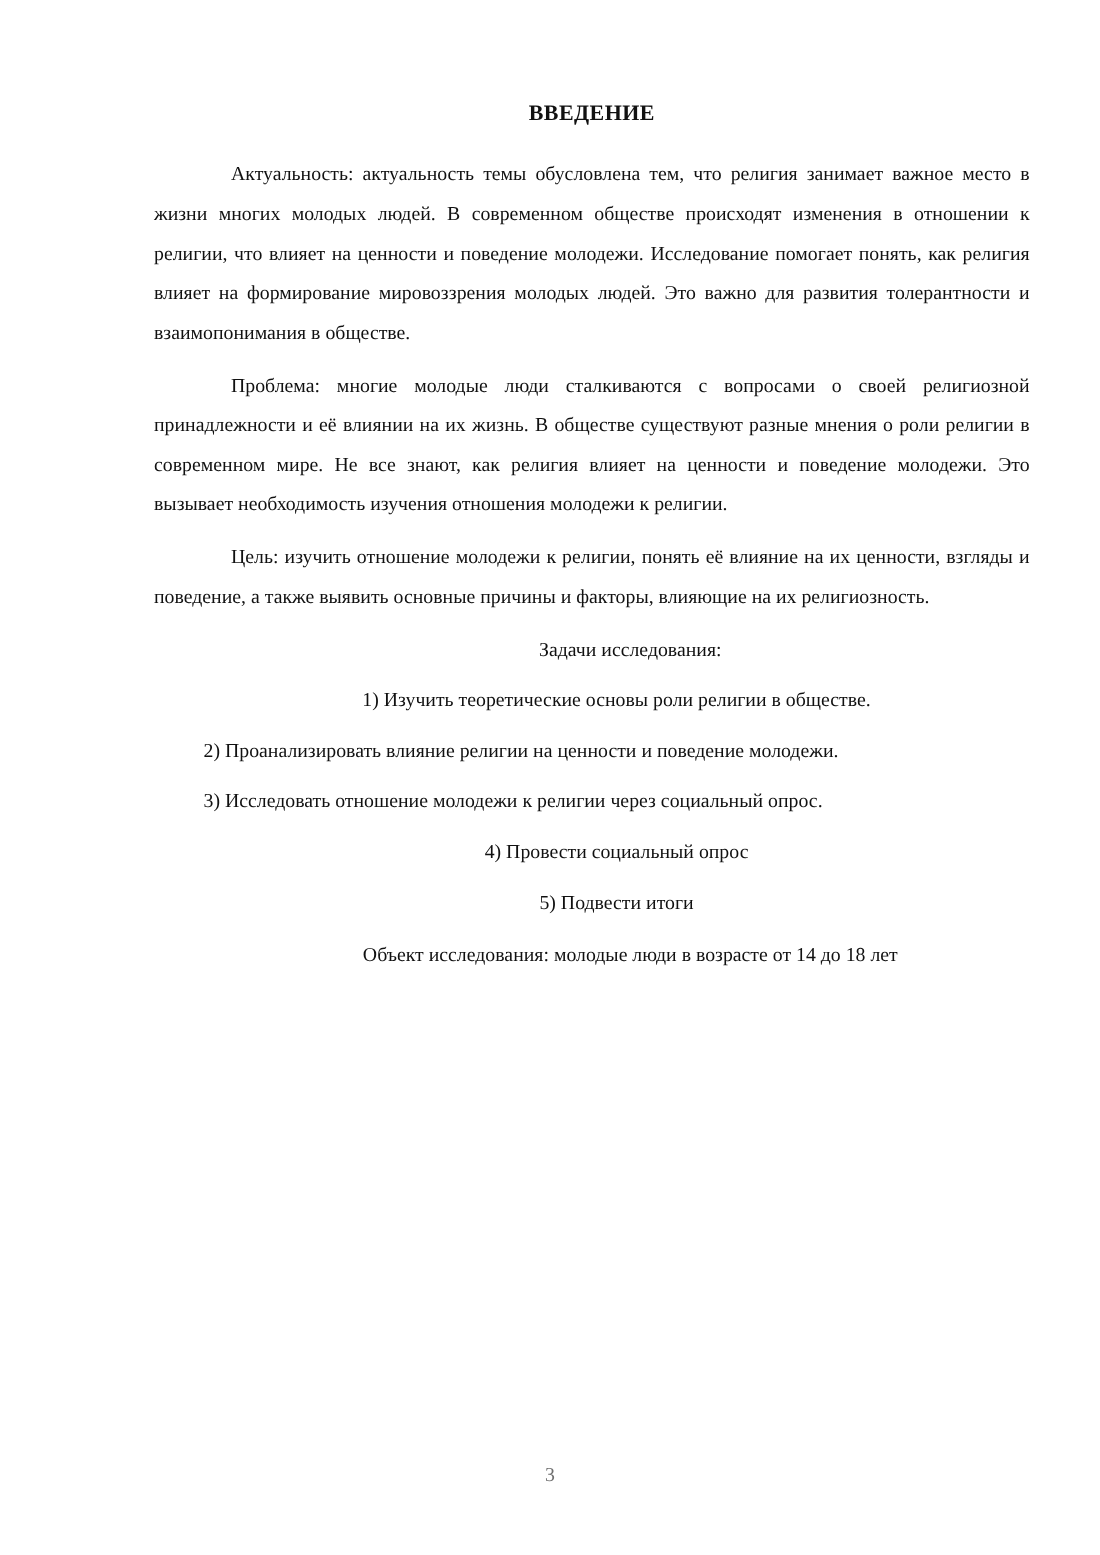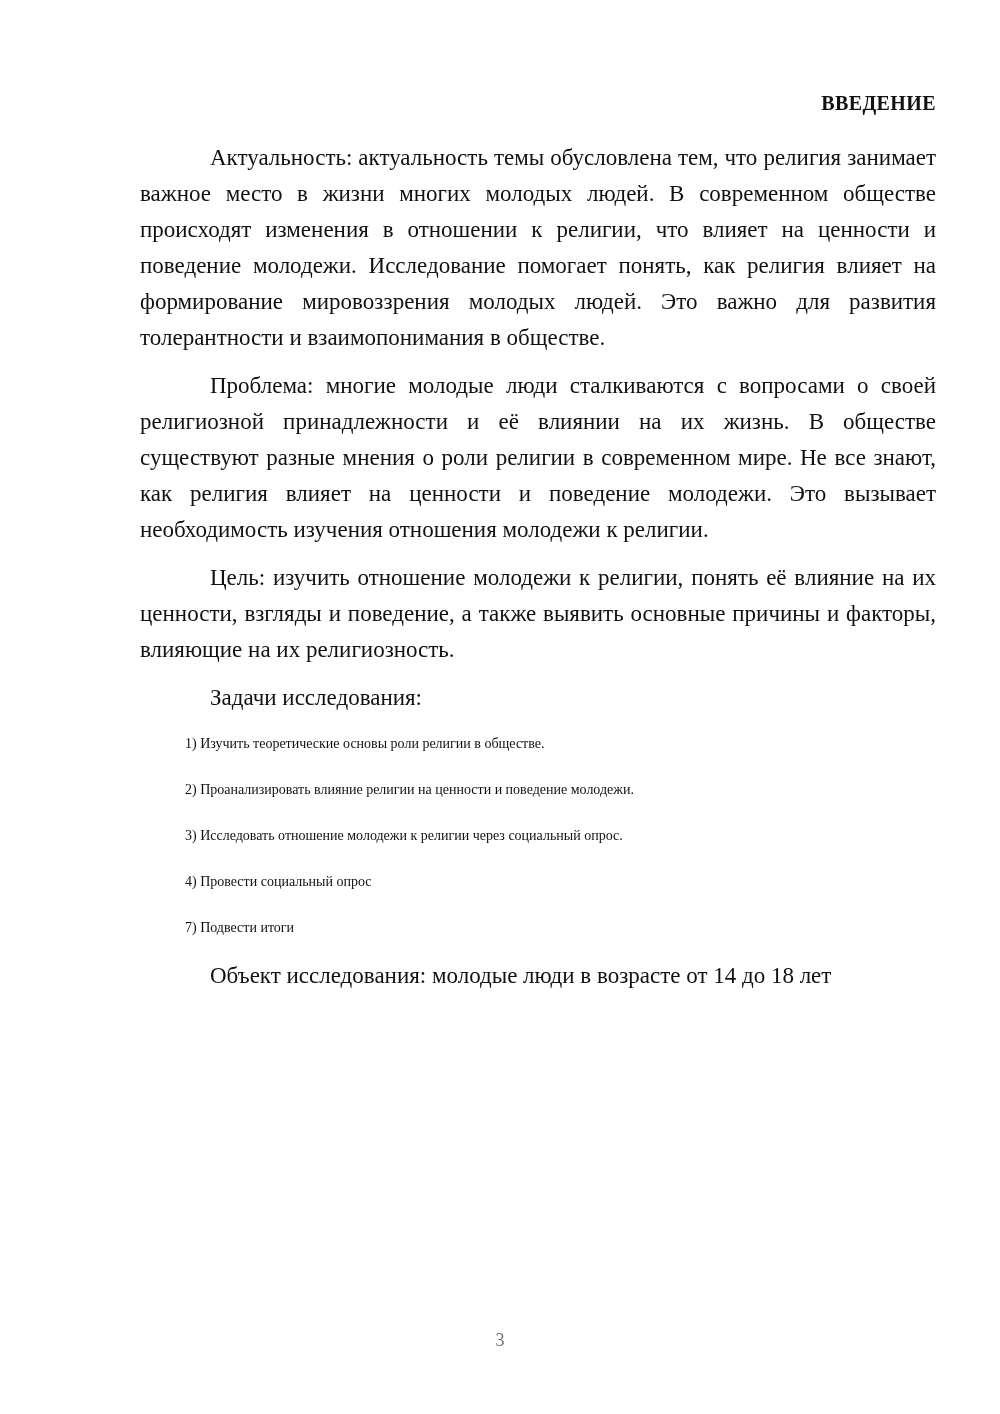--- a/index.html
+++ b/index.html
@@ -23,53 +23,53 @@
   .content {
     position: absolute;
     left: 140px;
     top: 88px;
     width: 796px;
   }
 
   .doc-title {
     font-size: 20px;
     font-weight: bold;
-    text-align: right;
+    text-align: center;
     letter-spacing: 0.4px;
     margin: 0 0 22px 0;
     line-height: 1.5;
   }
 
   p.para {
-    font-size: 23px;
+    font-size: 18px;
     line-height: 36px;
     text-align: justify;
     text-justify: inter-word;
     text-indent: 70px;
     margin: 12px 0 10px 0;
     hyphens: none;
   }
 
   p.para:last-child {
     margin-bottom: 0;
   }
 
   
   p.task {
-    font-size: 14px;
+    font-size: 18px;
     line-height: 36px;
     text-align: justify;
     text-justify: inter-word;
     text-indent: 45px;
     margin: 0 0 10px 0;
   }
 
   
   p.short {
-    text-align: left;
+    text-align: center;
   }
 
   .page-number {
     position: absolute;
     left: 0;
     right: 0;
     top: 1330px;
     text-align: center;
     font-size: 18px;
     color: #6f6f6f;
@@ -94,21 +94,21 @@
     <p class="para short">Задачи исследования:</p>
 
     <p class="task short">1) Изучить теоретические основы роли религии в обществе.</p>
 
     <p class="task">2) Проанализировать влияние религии на ценности и поведение молодежи.</p>
 
     <p class="task">3) Исследовать отношение молодежи к религии через социальный опрос.</p>
 
     <p class="task short">4) Провести социальный опрос</p>
 
-    <p class="task short">7) Подвести итоги</p>
+    <p class="task short">5) Подвести итоги</p>
 
     <p class="para short">Объект исследования: молодые люди в возрасте от 14 до 18 лет</p>
 
 
 
 
   </div>
 
   <div class="page-number">3</div>
 

